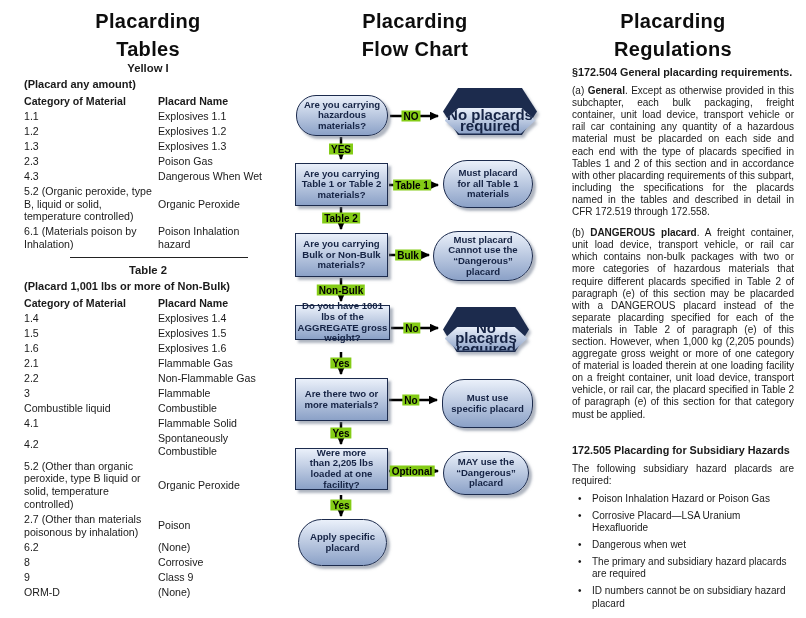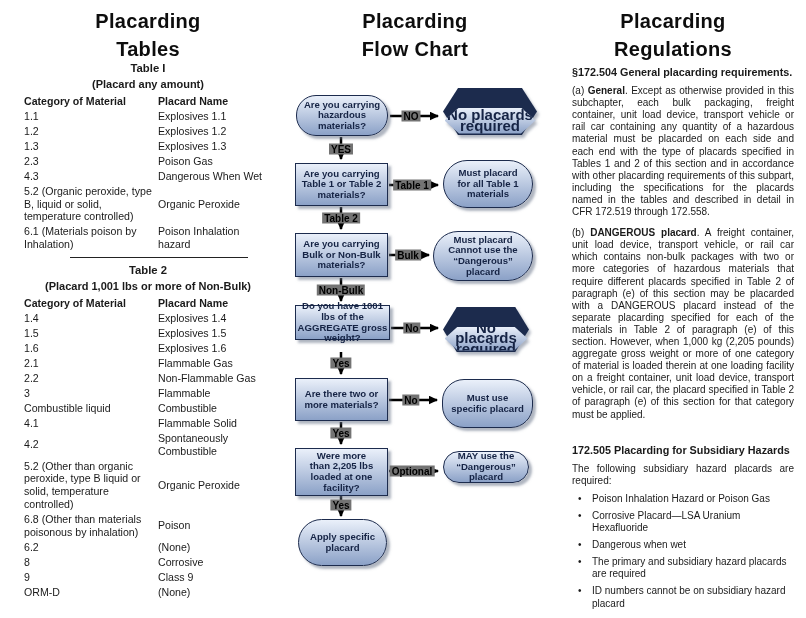--- a/index.html
+++ b/index.html
@@ -6,21 +6,21 @@
   #page{position:relative;width:806px;height:618px;background:#fff;overflow:hidden;
         font-family:"Liberation Sans", sans-serif;color:var(--text,#1a1a1a);}
 
   
   .col-title{position:absolute;top:7px;font-size:20px;font-weight:bold;line-height:28px;
              text-align:center;white-space:pre-line;color:#0d0d0d;letter-spacing:.3px;}
 
   
   #tables-col{position:absolute;left:24px;top:62px;width:248px;font-size:10.6px;line-height:12.8px;}
   .t-heading{font-weight:bold;font-size:11.3px;text-align:center;margin-bottom:3px;}
-  .t-sub{font-weight:bold;font-size:11px;text-align:center;margin-bottom:4px;}
+  .t-sub{font-weight:bold;font-size:11px;margin-bottom:4px;}
   .t-row{display:grid;grid-template-columns:134px 1fr;align-items:center;margin-bottom:2.2px;}
   .t-row.t-head{font-weight:bold;margin-bottom:2.5px;align-items:start;}
   .rule{height:1px;background:#222;margin:6px 24px 6px 46px;}
 
   
   .flow-node{position:absolute;display:flex;align-items:center;justify-content:center;
              text-align:center;font-weight:bold;font-size:9.6px;line-height:10.6px;
              color:var(--node-text,#152344);white-space:pre-line;box-sizing:border-box;z-index:2;}
   .filled{background:linear-gradient(180deg,var(--node-top,#eaf0fa) 0%,var(--node-bottom,#8ba1c7) 100%);
           border:1.5px solid var(--node-border,#1c2b4d);
@@ -29,21 +29,21 @@
   .stadium-sm{border-radius:20px;}
   .hexwrap{position:absolute;z-index:2;filter:drop-shadow(2.5px 3px 1.5px rgba(110,120,140,.55));}
   .hex{position:absolute;inset:0;background:var(--node-border,#1c2b4d);
        clip-path:polygon(16% 0,84% 0,100% 50%,84% 100%,16% 100%,0 50%);}
   .hex-in{position:absolute;inset:1.5px;display:flex;align-items:center;justify-content:center;
           text-align:center;font-weight:bold;font-size:15px;line-height:10.6px;
           color:var(--node-text,#152344);white-space:pre-line;
           background:linear-gradient(180deg,var(--node-top,#eaf0fa) 0%,var(--node-bottom,#8ba1c7) 100%);
           clip-path:polygon(16% 0,84% 0,100% 50%,84% 100%,16% 100%,0 50%);margin-top:18px;}
   #flow-arrows{position:absolute;left:0;top:0;z-index:1;}
-  .edge-label{position:absolute;transform:translate(-50%,-50%);z-index:3;background:#737373;
+  .edge-label{position:absolute;transform:translate(-50%,-50%);z-index:3;background:#84cc16;
               font-weight:bold;font-size:10px;padding:0 2px;color:#000;white-space:nowrap;}
 
   
   #reg-col{position:absolute;left:572px;top:66px;width:222px;font-size:10px;line-height:12.1px;}
   .reg-h{font-weight:bold;font-size:10.8px;margin:0 0 7px 0;}
   .reg-p{text-align:justify;margin:0 0 9px 0;}
   .reg-p .b{font-weight:bold;margin-top:32px;}
   #reg-gap{height:14px;}
   .reg-intro{text-align:justify;margin:0 0 6px 0;}
   .bullet-item{display:grid;grid-template-columns:14px 1fr;margin:0 0 5px 6px;align-items:start;}
@@ -52,21 +52,21 @@
 </head>
 <body>
 
 <div id="page">
 
   <div class="col-title" style="left:24px;width:248px;">Placarding
 Tables</div>
 
   <div id="tables-col">
     <div>
-      <div class="t-heading">Table I</div>
+      <div class="t-heading">Yellow I</div>
       <div class="t-sub">(Placard any amount)</div>
       <div class="t-row t-head">
         <span>Category of Material</span>
         <span>Placard Name</span>
       </div>
       <div>
 
           <div class="t-row">
             <span>1.1</span>
             <span>Explosives 1.1</span>
@@ -160,21 +160,21 @@
             <span>4.2</span>
             <span>Spontaneously Combustible</span>
           </div>
 
           <div class="t-row">
             <span>5.2 (Other than organic peroxide, type B liquid or solid, temperature controlled)</span>
             <span>Organic Peroxide</span>
           </div>
 
           <div class="t-row">
-            <span>6.8 (Other than materials poisonous by inhalation)</span>
+            <span>2.7 (Other than materials poisonous by inhalation)</span>
             <span>Poison</span>
           </div>
 
           <div class="t-row">
             <span>6.2</span>
             <span>(None)</span>
           </div>
 
           <div class="t-row">
             <span>8</span>
@@ -225,21 +225,21 @@
 materials?</div>
   <div class="flow-node filled" style="left:295px;top:233px;width:93px;height:44px;">Are you carrying
 Bulk or Non-Bulk
 materials?</div>
   <div class="flow-node filled" style="left:295px;top:305px;width:95px;height:35px;">Do you have 1001
 lbs of the
 AGGREGATE gross
 weight?</div>
   <div class="flow-node filled" style="left:295px;top:378px;width:93px;height:43px;">Are there two or
 more materials?</div>
-  <div class="flow-node filled" style="left:295px;top:448px;width:93px;height:48px;">Were more
+  <div class="flow-node filled" style="left:295px;top:448px;width:93px;height:42px;">Were more
 than 2,205 lbs
 loaded at one
 facility?</div>
   <div class="flow-node filled stadium" style="left:298px;top:519px;width:89px;height:47px;">Apply specific
 placard</div>
 
   <div class="hexwrap" style="left:443px;top:88px;width:94px;height:47px;">
     <div class="hex"></div>
     <div class="hex-in">No placards
 required</div>
@@ -251,21 +251,21 @@
 Cannot use the
 “Dangerous”
 placard</div>
   <div class="hexwrap" style="left:443px;top:307px;width:86px;height:45px;">
     <div class="hex"></div>
     <div class="hex-in">No placards
 required</div>
   </div>
   <div class="flow-node filled" style="left:442px;top:379px;width:91px;height:49px;border-radius:22px;">Must use
 specific placard</div>
-  <div class="flow-node filled" style="left:443px;top:451px;width:86px;height:32px;border-radius:22px;">MAY use the
+  <div class="flow-node filled" style="left:443px;top:451px;width:86px;height:44px;border-radius:22px;">MAY use the
 “Dangerous”
 placard</div>
 
   <div class="edge-label" style="left:411px;top:116px;">NO</div>
   <div class="edge-label" style="left:341px;top:149px;">YES</div>
   <div class="edge-label" style="left:412px;top:185px;">Table 1</div>
   <div class="edge-label" style="left:341px;top:218px;">Table 2</div>
   <div class="edge-label" style="left:408px;top:255px;">Bulk</div>
   <div class="edge-label" style="left:341px;top:290px;">Non-Bulk</div>
   <div class="edge-label" style="left:412px;top:328px;">No</div>

